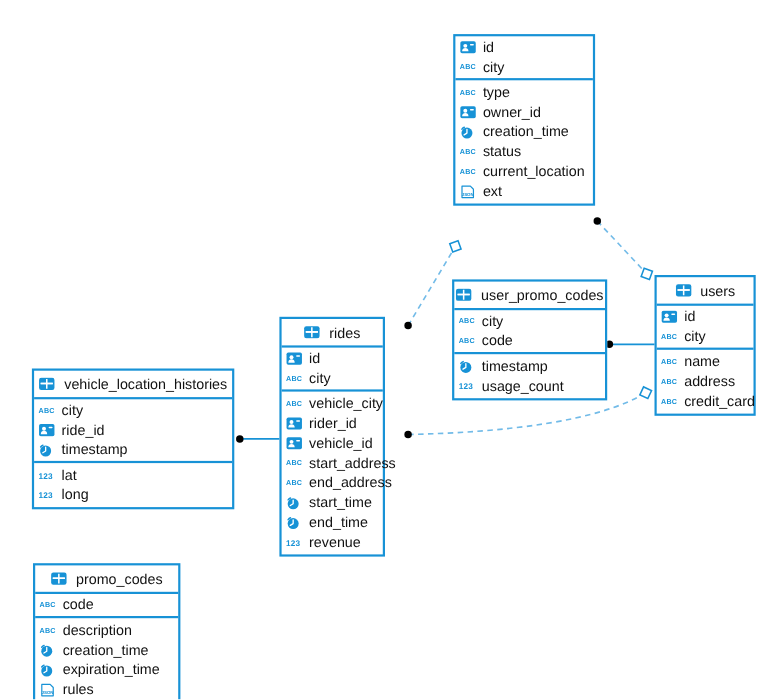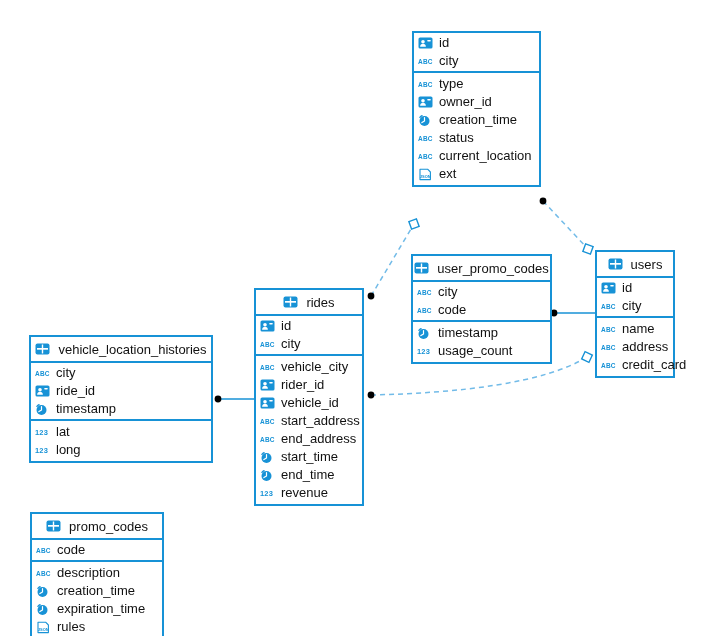--- a/index.html
+++ b/index.html
@@ -202,21 +202,21 @@
           <span class="label">timestamp</span>
         </div>
         <div class="row">
           <span class="icon">
             <span class="n123">123</span>
           </span>
           <span class="label">usage_count</span>
         </div>
       </div>
   </div>
-    <div class="table" style="left: 595px; top: 250px; width: 80px;">
+    <div class="table" style="left: 595px; top: 250px; width: 92px;">
     <div class="t-header">
       <span class="icon">
           <svg width="15" height="12" viewBox="0 0 15 12">
             <rect x="0.5" y="0.5" width="14" height="11" rx="2" fill="#1792d6"></rect>
             <path d="M2 5.7 H13 M7.5 1.5 V10.5" stroke="#fff" stroke-width="1.4"></path>
             <path d="M2 5.7 H13" stroke="#fff" stroke-width="1.4"></path>
           </svg>
         </span>
       <span class="t-title">users</span>
     </div>
@@ -253,21 +253,21 @@
           <span class="label">address</span>
         </div>
         <div class="row">
           <span class="icon">
             <span class="abc">ABC</span>
           </span>
           <span class="label">credit_card</span>
         </div>
       </div>
   </div>
-    <div class="table" style="left: 254px; top: 288px; width: 110px;">
+    <div class="table" style="left: 254px; top: 288px; width: 96px;">
     <div class="t-header">
       <span class="icon">
           <svg width="15" height="12" viewBox="0 0 15 12">
             <rect x="0.5" y="0.5" width="14" height="11" rx="2" fill="#1792d6"></rect>
             <path d="M2 5.7 H13 M7.5 1.5 V10.5" stroke="#fff" stroke-width="1.4"></path>
             <path d="M2 5.7 H13" stroke="#fff" stroke-width="1.4"></path>
           </svg>
         </span>
       <span class="t-title">rides</span>
     </div>

